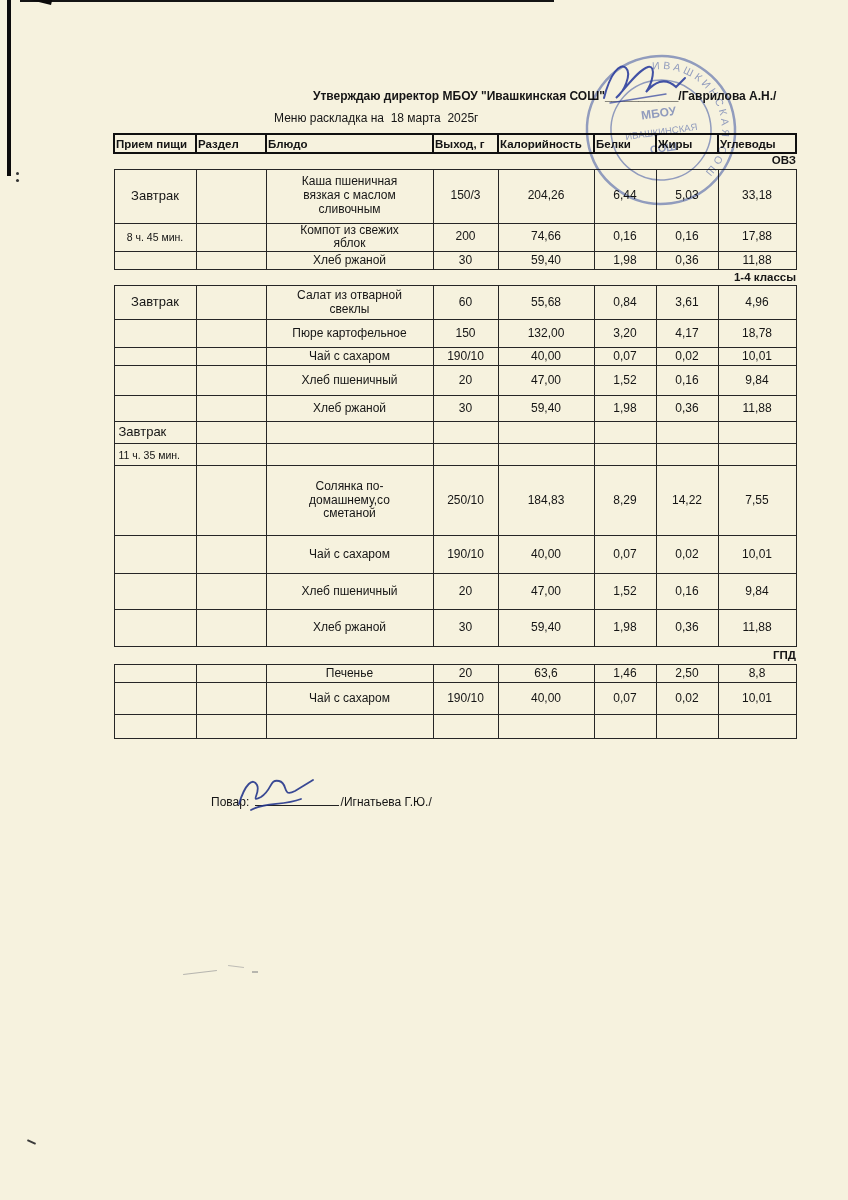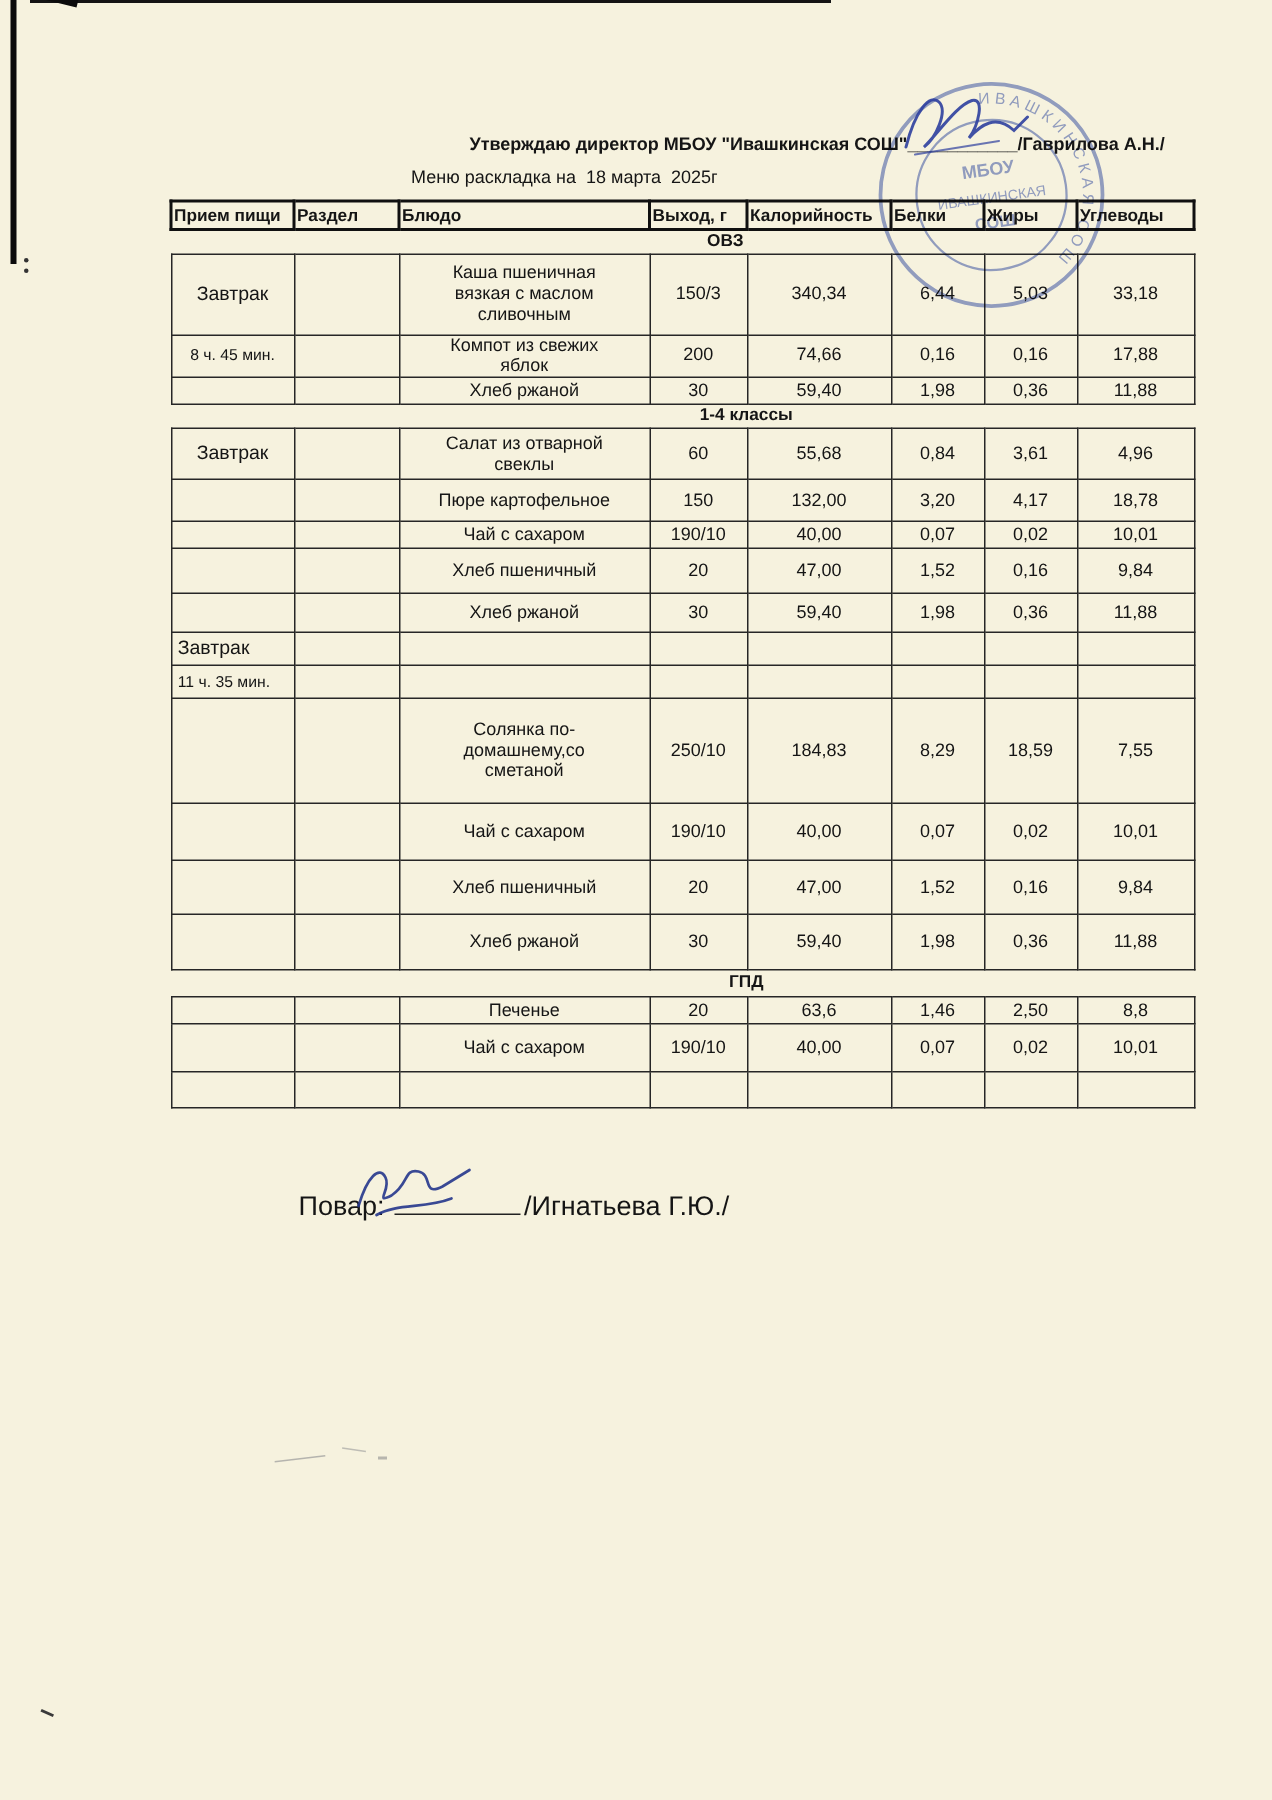--- a/index.html
+++ b/index.html
@@ -18,39 +18,39 @@
   
   .approve{position:absolute;top:89px;left:313px;font-size:12px;font-weight:700;white-space:pre;z-index:3}
   .doc-title{position:absolute;top:111px;left:274px;font-size:12px;font-weight:400;white-space:pre;z-index:3}
   
   .menu{position:absolute;top:133px;left:113px;width:682px;border-collapse:collapse;table-layout:fixed;z-index:2}
   .menu th{border:2px solid #101010;font-size:11.5px;font-weight:700;height:19px;padding:0 1px;
            text-align:left;vertical-align:middle}
   .menu td{border:1px solid #262626;font-size:12px;text-align:center;vertical-align:middle;
            padding:0 3px;line-height:1.15;overflow:hidden}
   .menu td.dish{padding:0 24px}
-  .menu tr.sec td{border:none;text-align:center;padding:0;background:transparent}
+  .menu tr.sec td{border:none;text-align:right;padding:0;background:transparent}
   .slabel{font-weight:700;font-size:11.5px;display:inline-block}
   .sl-1{margin-left:57px}
   .sl-2{margin-left:85px}
   td.mb{font-weight:400;font-size:13px}
   td.mt{font-size:10.5px;white-space:nowrap}
   td.al{text-align:left;padding-left:4px}
   tr.h16{height:16px}tr.h18{height:18px}tr.h22{height:22px}tr.h24{height:24px}tr.h26{height:26px}
   tr.h28{height:28px}tr.h30{height:30px}tr.h32{height:32px}tr.h34{height:34px}tr.h36{height:36px}
   tr.h37{height:37px}tr.h38{height:38px}tr.h54{height:54px}tr.h70{height:70px}
   
   .stamp{position:absolute;left:580px;top:48px;width:162px;height:164px;z-index:4;
          mix-blend-mode:multiply;opacity:.55;transform:rotate(-8deg)}
   .stamp text{font-family:"Liberation Sans",sans-serif;fill:#3f58ba}
   
   .sig-director{position:absolute;left:596px;top:58px;width:92px;height:50px;z-index:5}
   .sig-cook{position:absolute;left:231px;top:772px;width:104px;height:42px;z-index:5}
   
-  .cook{position:absolute;top:794px;left:199px;font-size:18px;z-index:3;white-space:pre}
+  .cook{position:absolute;top:794px;left:211px;font-size:12px;z-index:3;white-space:pre}
   .sig-line{display:inline-block;width:84px;border-bottom:1px solid #222;height:12px;margin:0 2px;vertical-align:baseline}
 </style>
 </head>
 <body>
 
 <div class="page">
 
   <div class="edge-left"></div>
   <div class="edge-top"></div>
   <div class="corner-mark"></div>
@@ -104,21 +104,21 @@
 
     <tr class="sec h16">
           <td colspan="8"><span class="slabel sl-1">ОВЗ</span></td>
         </tr>
 
     <tr class="h54">
           <td class="mb">Завтрак</td>
           <td></td>
           <td class="dish">Каша пшеничная вязкая с маслом сливочным</td>
           <td>150/3</td>
-          <td>340,34</td>
+          <td>204,26</td>
           <td>6,44</td>
           <td>5,03</td>
           <td>33,18</td>
         </tr>
 
     <tr class="h18">
           <td class="mt">8 ч. 45 мин.</td>
           <td></td>
           <td class="dish">Компот из свежих яблок</td>
           <td>200</td>
@@ -222,21 +222,21 @@
           <td></td>
         </tr>
 
     <tr class="h70">
           <td></td>
           <td></td>
           <td class="dish">Солянка по-домашнему,со сметаной</td>
           <td>250/10</td>
           <td>184,83</td>
           <td>8,29</td>
-          <td>18,59</td>
+          <td>14,22</td>
           <td>7,55</td>
         </tr>
 
     <tr class="h38">
           <td></td>
           <td></td>
           <td class="dish">Чай с сахаром</td>
           <td>190/10</td>
           <td>40,00</td>
           <td>0,07</td>

